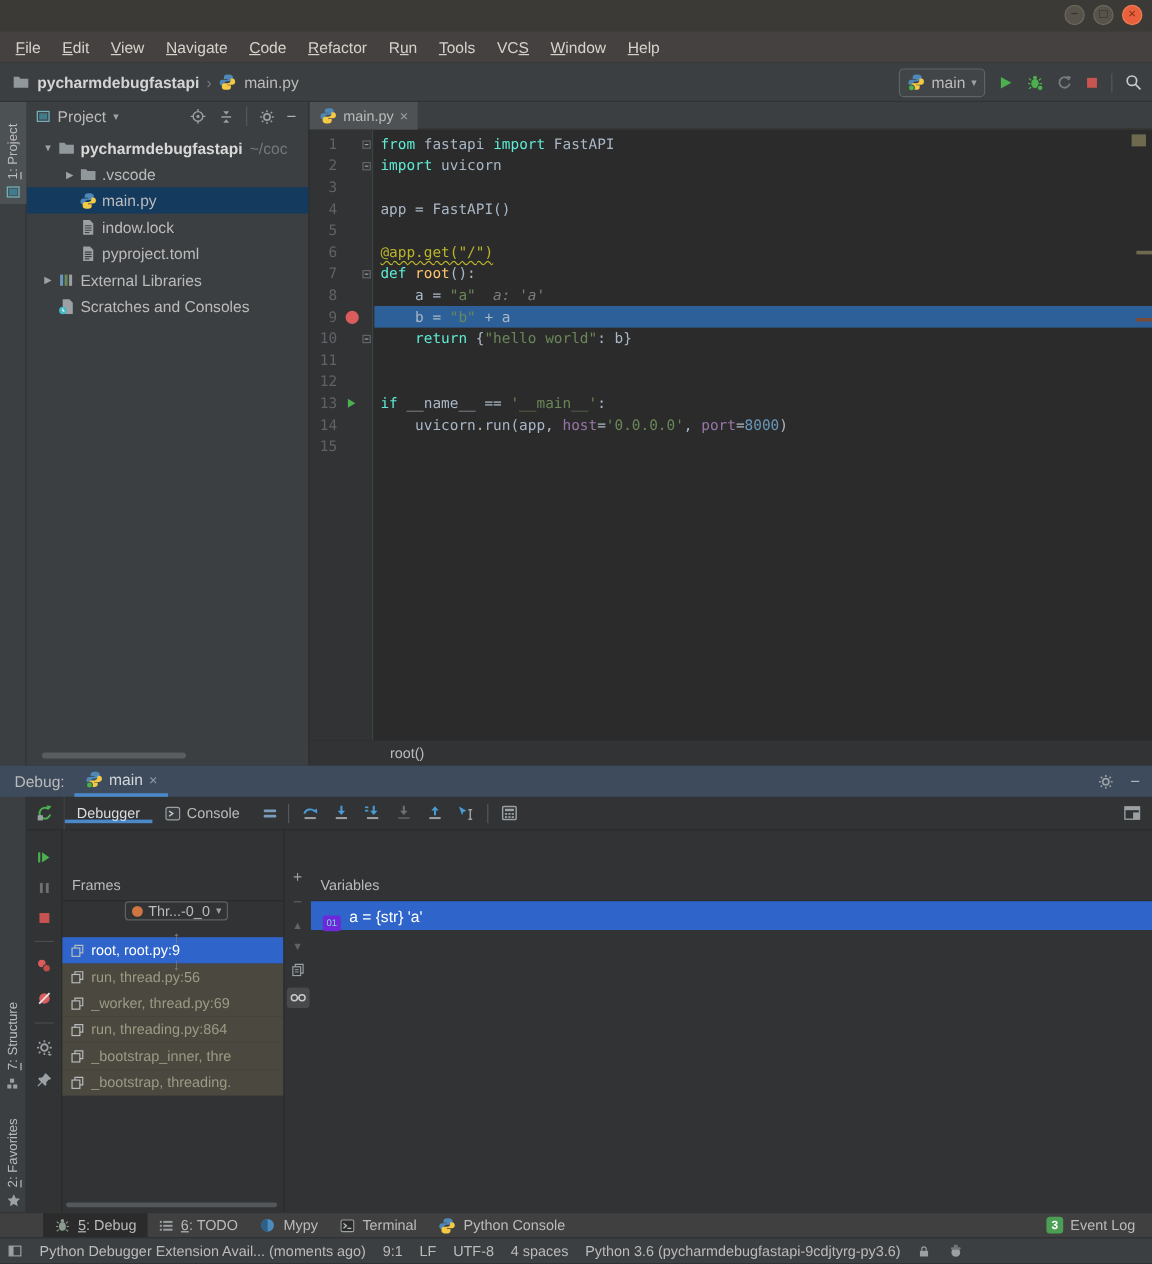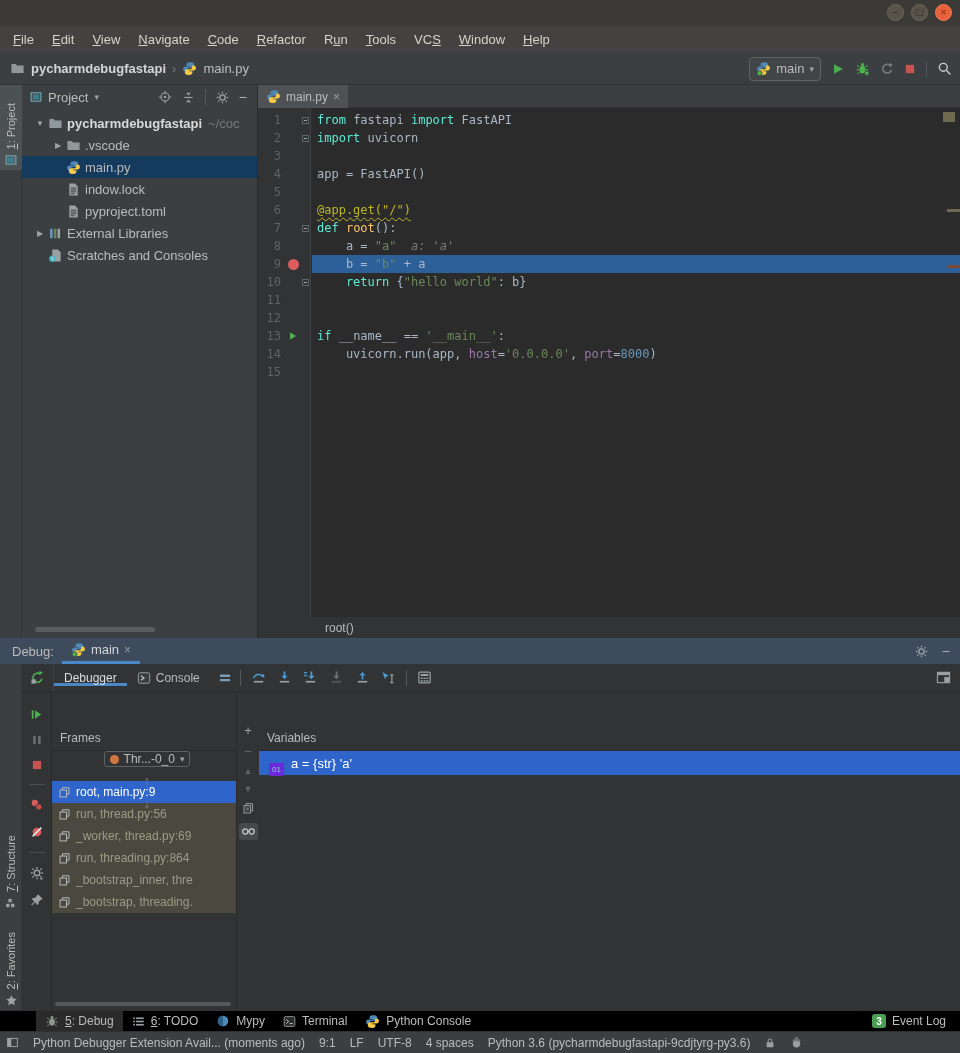--- a/index.html
+++ b/index.html
@@ -133,21 +133,21 @@
   .mid-tri { color:#5f6467; font-size:9px; line-height:10px; }
   .glasses-box { width:19px; height:17px; background:#47494b; border-radius:3px; display:flex;
                  align-items:center; justify-content:center; }
   .dvars { flex:1; position:relative; overflow:hidden; }
   .var-row { height:24px; display:flex; align-items:center; gap:7px; padding-left:10px; background:#2f65ca;
              color:#ffffff; font-size:13px; }
   .var-badge { width:15px; height:13px; background:#6d28d9; border-radius:2px; color:#7adbd8; font-size:8px;
                font-weight:normal; display:flex; align-items:center; justify-content:center;margin-top:13px; }
 
   
-  .twbar { position:absolute; left:0; top:1010px; width:960px; height:21px; background:#000000;
+  .twbar { position:absolute; left:0; top:1010px; width:960px; height:21px; background:#404040;
            border-top:1px solid #323232; display:flex; align-items:stretch; padding-left:36px; z-index:2; }
   .tw-tile { display:flex; align-items:center; gap:6px; padding:0 9px; color:#bbbbbb; font-size:12px; }
   .tw-tile.active { background:#2b2b2b; }
   .tw-sp { flex:1; }
   .tw-right { display:flex; align-items:center; gap:6px; padding-right:14px; color:#bbbbbb; font-size:12px; }
   .ev-badge { width:14px; height:14px; background:#4b9f55; border-radius:3px; color:#fff; font-size:10px;
               font-weight:bold; display:flex; align-items:center; justify-content:center; }
 
   .statusbar { position:absolute; left:0; top:1031px; width:960px; height:22px; background:#3c3f41;
                border-top:1px solid #2e3032; display:flex; align-items:center; gap:14px; padding-left:6px;
@@ -694,21 +694,21 @@
         <span class="arr">↓</span>
       </div>
       <div id="framesList">
           <div class="frame-row selected">
             <span class="ibtn">
               <svg width="13" height="13" viewBox="0 0 16 16" xmlns="http://www.w3.org/2000/svg">
                 <rect x="2.5" y="5" width="8" height="8.5" fill="none" stroke="#b8bcbe" stroke-width="1.2"></rect>
                 <path d="M5.5 5V2.2h8V10h-3" fill="none" stroke="#b8bcbe" stroke-width="1.2"></path>
               </svg>
             </span>
-            <span>root, main.py:9</span>
+            <span>root, root.py:9</span>
           </div>
           <div class="frame-row">
             <span class="ibtn">
               <svg width="13" height="13" viewBox="0 0 16 16" xmlns="http://www.w3.org/2000/svg">
                 <rect x="2.5" y="5" width="8" height="8.5" fill="none" stroke="#b8bcbe" stroke-width="1.2"></rect>
                 <path d="M5.5 5V2.2h8V10h-3" fill="none" stroke="#b8bcbe" stroke-width="1.2"></path>
               </svg>
             </span>
             <span>run, thread.py:56</span>
           </div>

